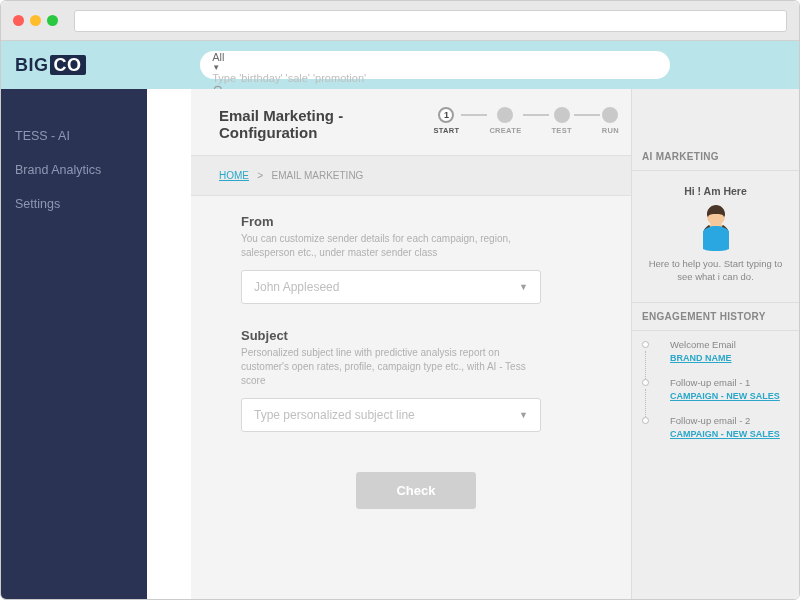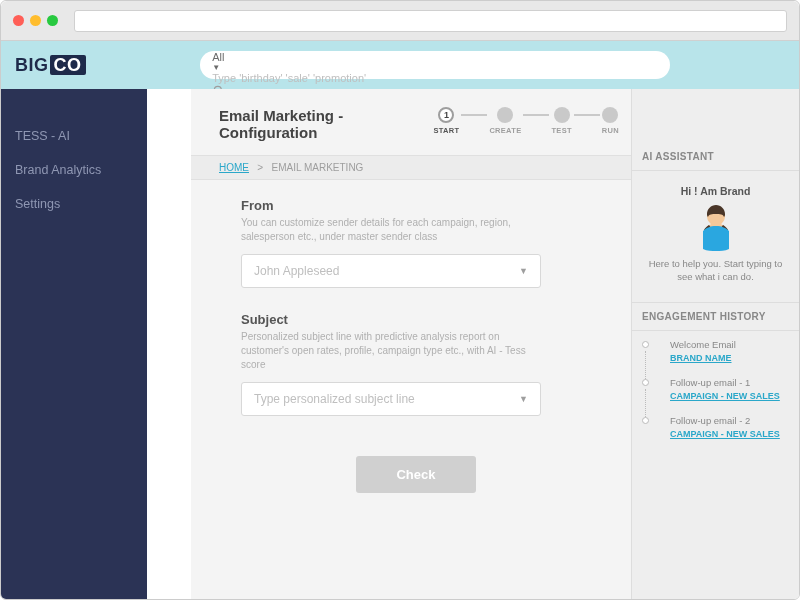--- a/index.html
+++ b/index.html
@@ -36,21 +36,21 @@
   .page-head { display: flex; align-items: flex-start; justify-content: space-between; }
   .page-title { font-size: 15px; font-weight: 700; color: #444; }
   .stepper { display: flex; align-items: center; gap: 0; margin-right: -6px; }
   .step { display: flex; flex-direction: column; align-items: center; position: relative; }
   .step-circ { width: 16px; height: 16px; border-radius: 50%; background: #c9c9c9; display: flex; align-items: center; justify-content: center; font-size: 9px; color: #fff; }
   .step.active .step-circ { background: #fff; border: 2px solid #9e9e9e; color: #444; font-weight: 700; }
   .step-lbl { font-size: 7.5px; font-weight: 700; color: #9e9e9e; margin-top: 3px; letter-spacing: 0.3px; }
   .step.active .step-lbl { color: #555; }
   .step-line { width: 26px; height: 2px; background: #c9c9c9; margin: 0 2px; position: relative; top: -6px; }
 
-  .crumbbar { margin: 14px -18px 0 -28px; padding: 6px 28px; background: #ececec; border-top: 1px solid #e0e0e0; border-bottom: 1px solid #e0e0e0; font-size: 10px; color: #9e9e9e; }
+  .crumbbar { margin: 14px -18px 0 -28px; padding: 14px 28px; background: #ececec; border-top: 1px solid #e0e0e0; border-bottom: 1px solid #e0e0e0; font-size: 10px; color: #9e9e9e; }
   .crumbbar a { color: #2aa7c9; text-decoration: underline; }
 
   .form-wrap { padding: 18px 22px; }
   .field { margin-bottom: 24px; }
   .field-label { font-size: 13px; font-weight: 700; color: #555; margin-bottom: 3px; }
   .field-help { font-size: 10px; color: #b0b0b0; line-height: 1.4; margin-bottom: 10px; max-width: 300px; }
   .select { width: 300px; height: 34px; border: 1px solid #d8d8d8; background: #fff; border-radius: 3px; display: flex; align-items: center; padding: 0 12px; font-size: 12px; color: #bfbfbf; justify-content: space-between; }
   .select .caret { font-size: 9px; color: #9e9e9e; }
 
   .check-btn { width: 120px; height: 37px; background: #d0d0d0; color: #fff; border: none; border-radius: 3px; font-size: 13px; font-weight: 600; display: flex; align-items: center; justify-content: center; margin: 40px auto 0; }
@@ -160,24 +160,24 @@
         </div>
 
         <button class="check-btn">
           <span>Check</span>
         </button>
       </div>
     </div>
 
     <div class="rail">
       <div style="height:52px"></div>
-      <div class="rail-title">AI ASSISTANT</div>
+      <div class="rail-title">AI MARKETING</div>
       <hr class="rail-sep">
       <div class="tess">
-        <div class="tess-hi">Hi ! Am Brand</div>
+        <div class="tess-hi">Hi ! Am Here</div>
         <div class="avatar">
           <svg viewBox="0 0 42 48">
             <path d="M21 4 c5 0 9 4 9 9 c0 3 -1 5 -3 7 c-1 1 -1 2 1 2 c1 0 1 1 0 2 c-2 2 -5 3 -7 3 c-2 0 -5 -1 -7 -3 c-1 -1 -1 -2 0 -2 c2 0 2 -1 1 -2 c-2 -2 -3 -4 -3 -7 c0 -5 4 -9 9 -9z" fill="#f4c89a"></path>
             <path d="M12 11 c0 -5 4 -9 9 -9 c5 0 9 4 9 9 c0 1 0 2 -1 3 c-1 -3 -4 -3 -8 -3 c-4 0 -7 0 -8 3 c-1 -1 -1 -2 -1 -3z" fill="#4a3628"></path>
             <path d="M14 22 c1 2 3 3 4 4 c-3 5 -3 5 -3 5 c-2 -1 -5 -3 -6 -4 c1 -2 3 -4 5 -5z M28 22 c2 1 4 3 5 5 c-1 1 -4 3 -6 4 c0 0 0 0 -3 -5 c1 -1 3 -2 4 -4z" fill="#4a3628"></path>
             <path d="M8 28 c3 -3 7 -5 13 -5 c6 0 10 2 13 5 l0 18 c-4 2 -9 2 -13 2 c-4 0 -9 0 -13 -2 z" fill="#2aa7e0"></path>
           </svg>
         </div>
         <div class="tess-help">Here to help you. Start typing to see what i can do.</div>
       </div>

